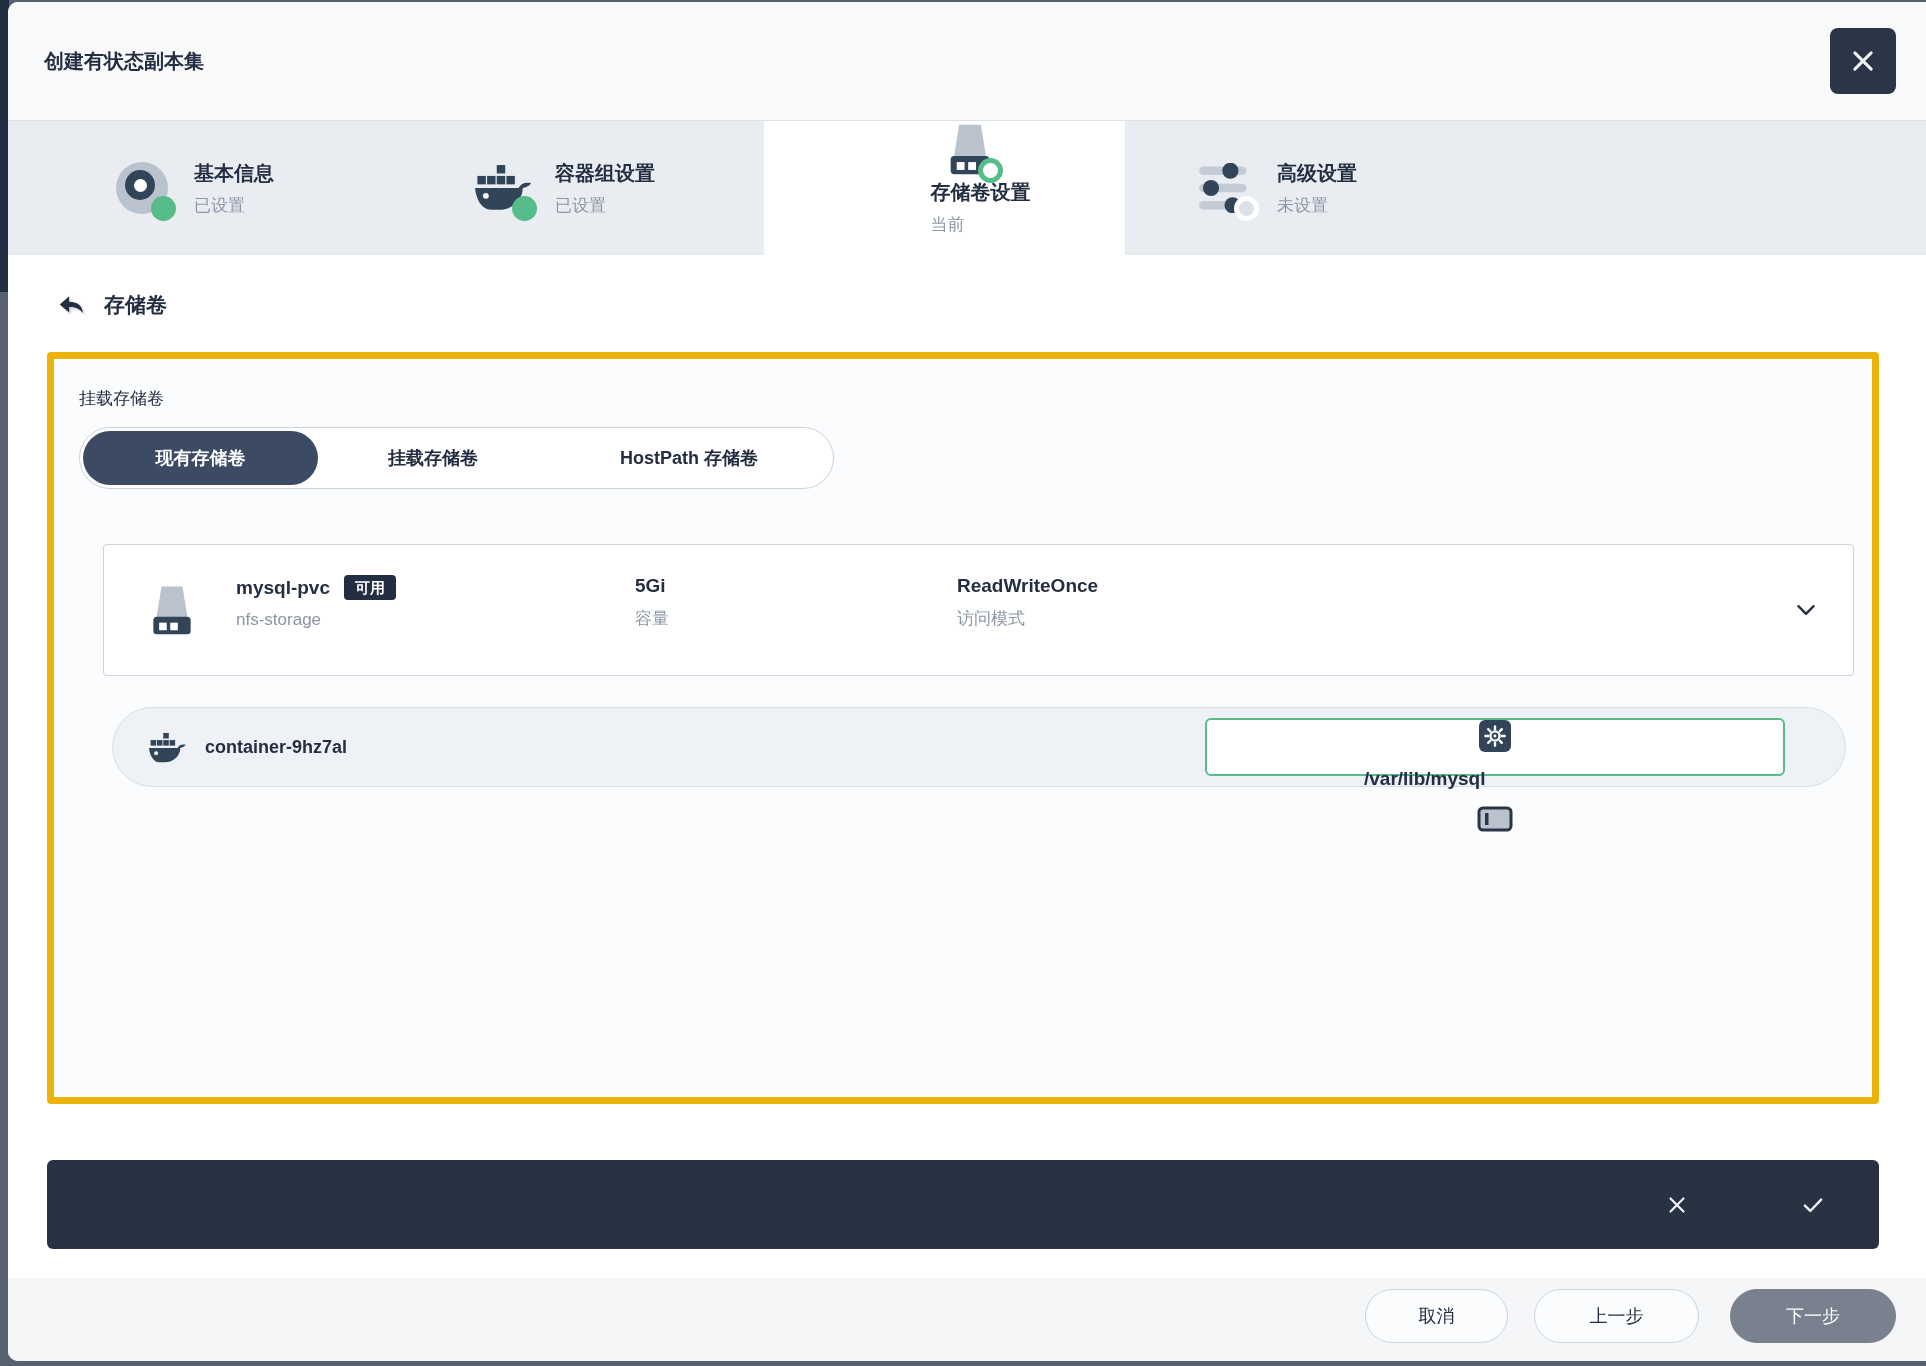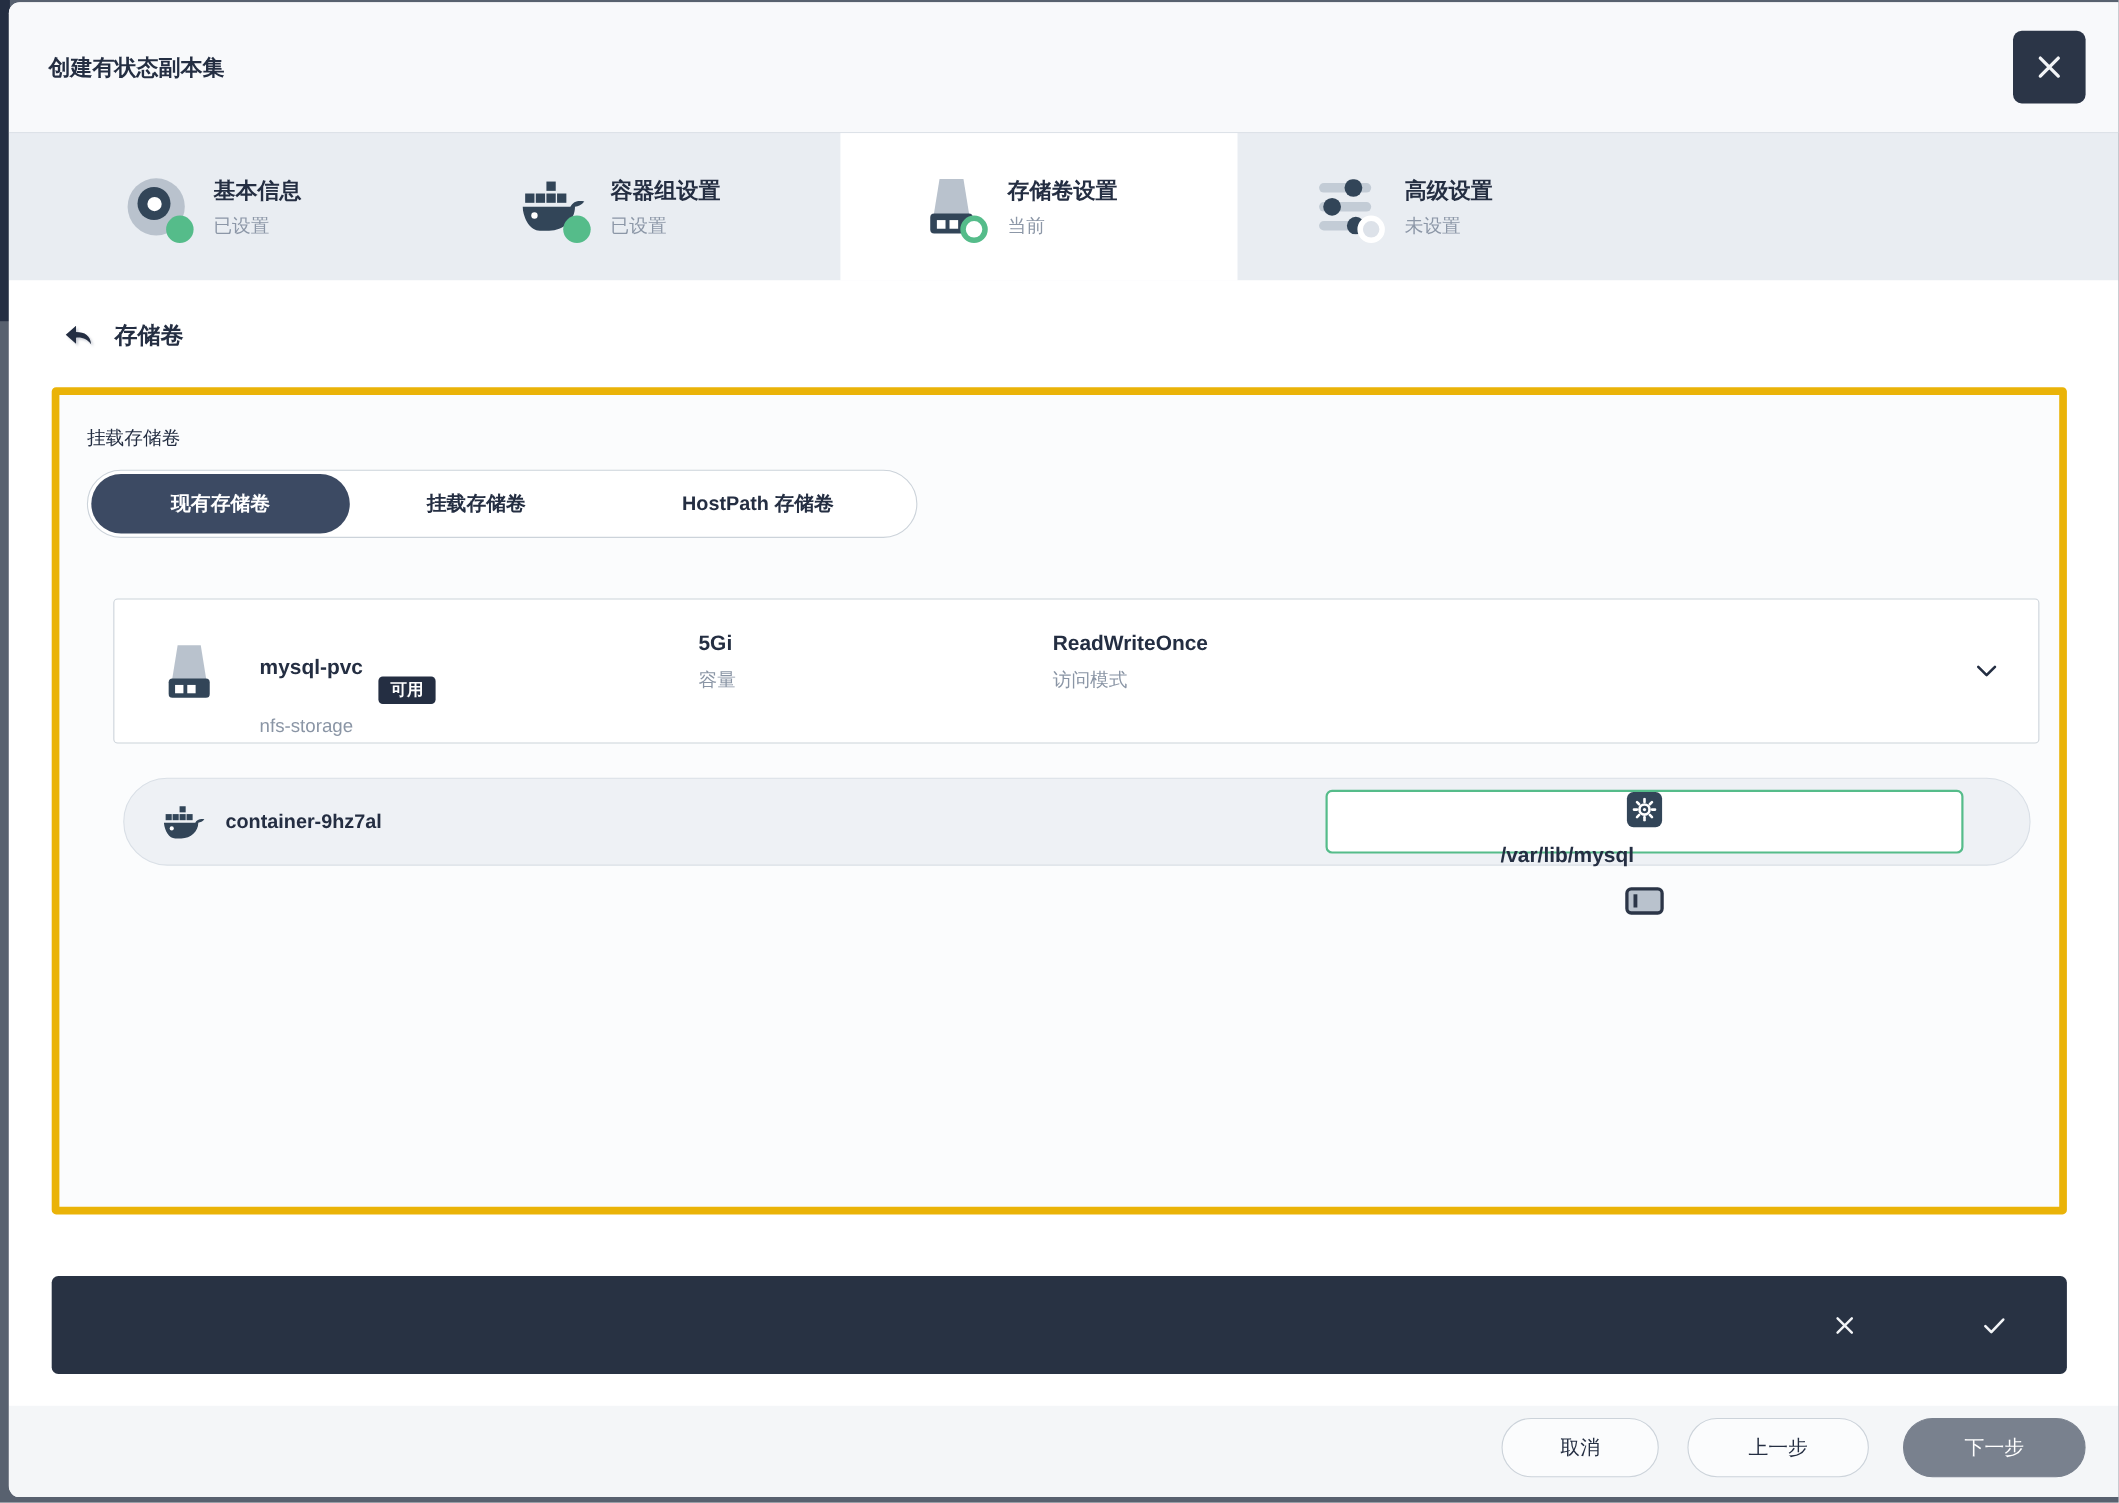--- a/index.html
+++ b/index.html
@@ -37,21 +37,21 @@
     position:absolute; right:30px; top:26px; width:66px; height:66px; border-radius:8px;
     background:#2b3547; display:flex; align-items:center; justify-content:center; cursor:pointer; border:none;
   }
 
   
   .tabbar { position:absolute; top:118px; left:0; right:0; height:135px; background:#e9edf2; border-top:1px solid #dde2e8; }
   .step-tab {
     position:absolute; top:0; height:100%; width:361px;
     display:flex; align-items:center; padding-left:72px; cursor:pointer;
   }
-  .step-tab.active { background:#ffffff; cursor:default; }
+  .step-tab.active { background:#ffffff; cursor:default;flex-direction:column; }
   .tab1 { left:34px; } .tab2 { left:395px; } .tab3 { left:756px; } .tab4 { left:1117px; }
   .step-icon-wrap { position:relative; width:58px; height:58px; margin-right:22px; flex:none; }
   .step-badge { position:absolute; right:-4px; bottom:-4px; width:25px; height:25px; border-radius:50%; }
   .badge-done { background:#55bc8a; }
   .badge-current { background:#ffffff; border:5px solid #55bc8a; }
   .badge-pending { background:#dde2e9; border:5px solid #ffffff; }
   .step-texts { display:flex; flex-direction:column; gap:7px; }
   .step-label { font-size:20px; font-weight:bold; color:#242e42; white-space:nowrap; }
   .step-status { font-size:17px; color:#8c97a7; }
   
@@ -90,21 +90,21 @@
   .cell { position:absolute; top:30px; display:flex; flex-direction:column; gap:10px; }
   .cell-name { left:132px; }
   .cell-cap { left:531px; }
   .cell-access { left:853px; }
   .cell-top-row { display:flex; align-items:center; gap:14px; }
   .cell-primary { font-size:19px; font-weight:bold; color:#242e42; }
   .cell-primary-reg { font-size:19px; font-weight:600; color:#242e42; }
   .cell-secondary { font-size:17px; color:#8a95a5; }
   .status-badge {
     background:#242e42; color:#ffffff; font-size:15px; font-weight:600;
-    border-radius:4px; padding:5px 11px; line-height:1;margin-top:40px;
+    border-radius:4px; padding:5px 11px; line-height:1;
   }
   .pvc-chevron { position:absolute; right:34px; top:52px; width:26px; height:26px; }
 
   
   .mount-row {
     position:absolute; left:58px; top:348px; width:1734px; height:80px;
     background:#eef1f5; border:1px solid #d9dfe6; border-radius:40px;
   }
   .whale-sm { position:absolute; left:36px; top:24px; width:38px; height:32px; color:#324558; }
   .mount-name { position:absolute; left:92px; top:0; height:78px; display:flex; align-items:center; font-size:18px; font-weight:600; color:#242e42; }

